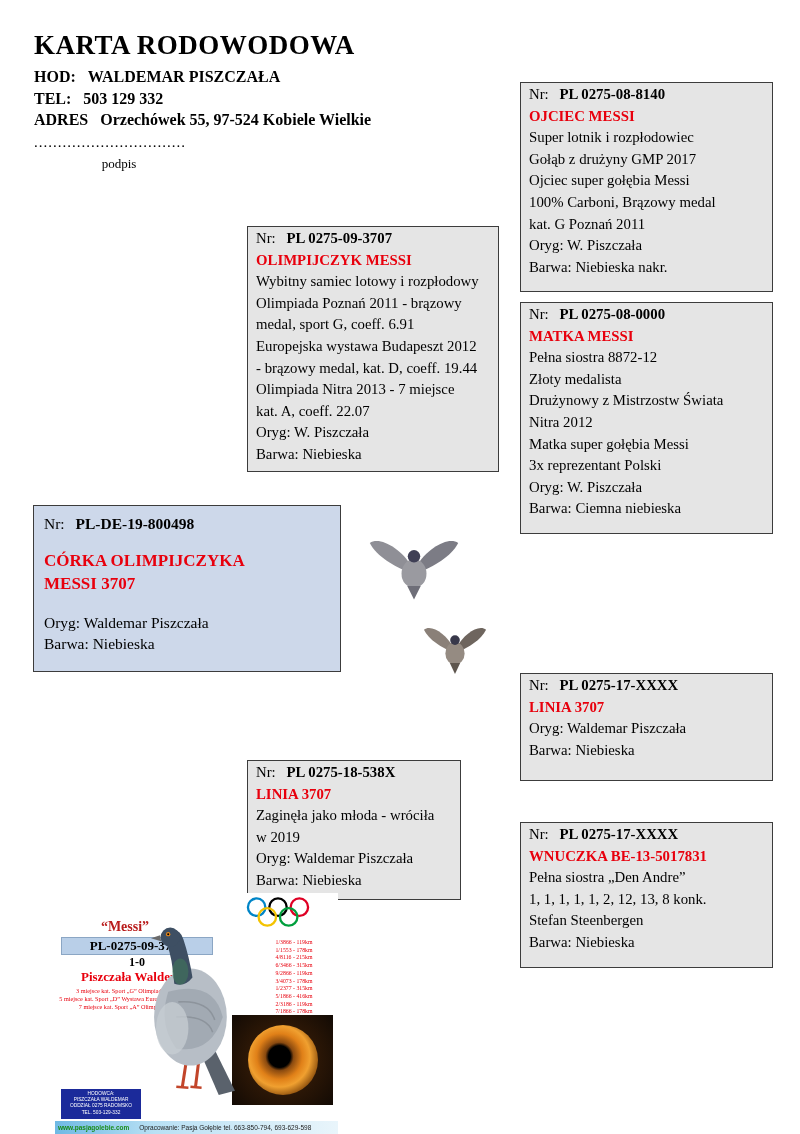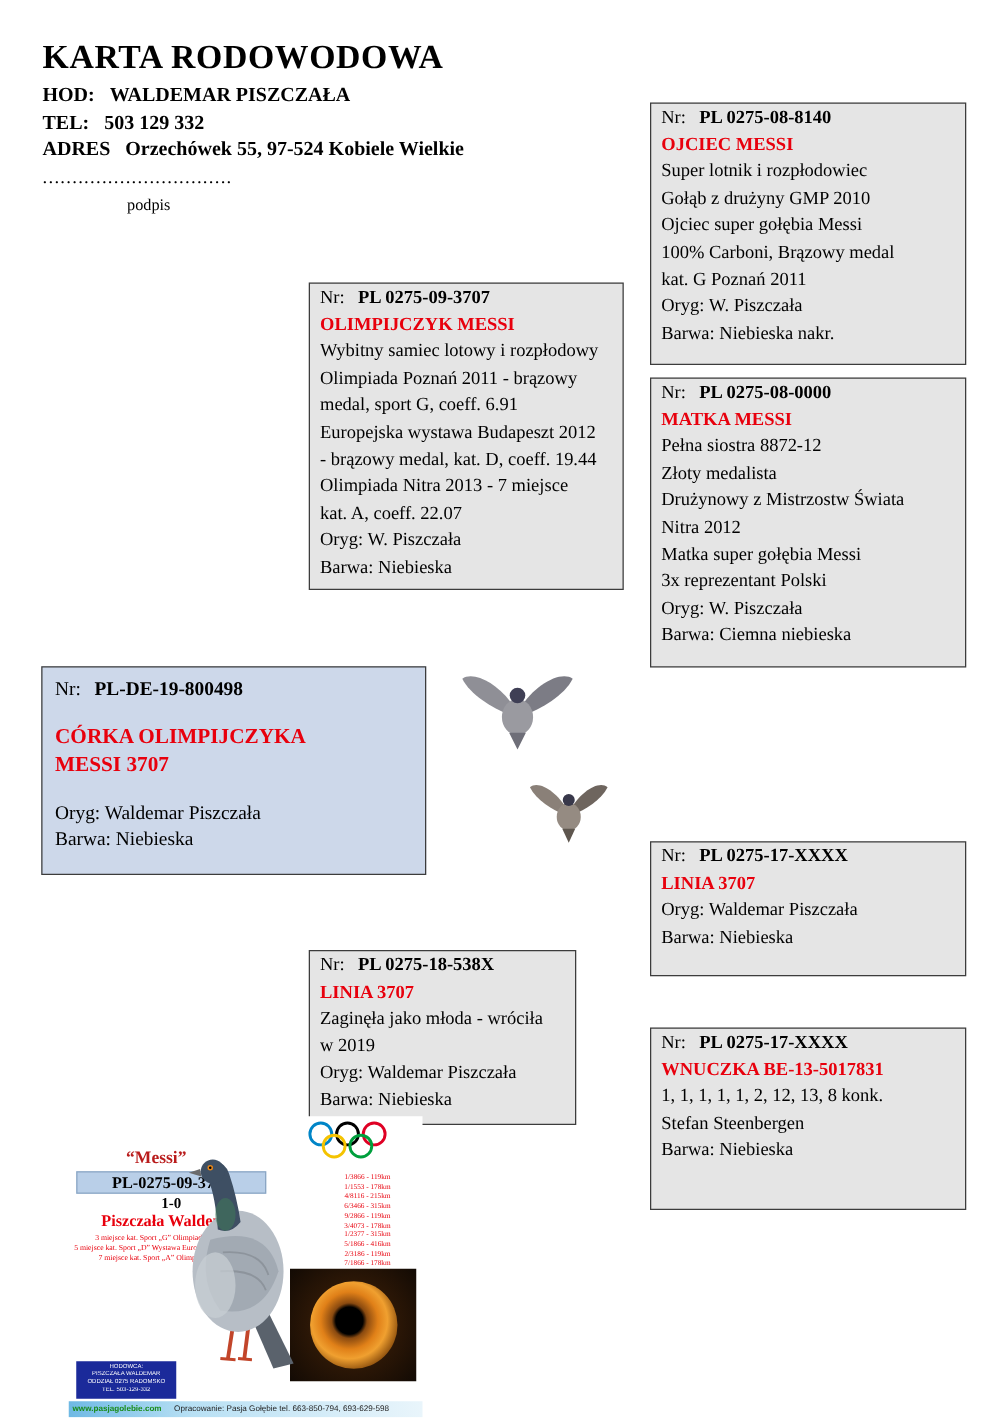--- a/index.html
+++ b/index.html
@@ -27,21 +27,21 @@
   .pbox .plines div { white-space:nowrap; }
 
   .box-gf-pat { left:520px; top:82px;  width:253px; min-height:210px; }
   .box-gm-pat { left:520px; top:302px; width:253px; min-height:232px; }
   .box-father { left:247px; top:226px; width:252px; min-height:246px; }
   .box-gf-mat { left:520px; top:673px; width:253px; min-height:108px; }
   .box-mother { left:247px; top:760px; width:214px; min-height:140px; }
   .box-gm-mat { left:520px; top:822px; width:253px; min-height:146px; }
 
   .box-subject { left:33px; top:505px; width:308px; min-height:167px;
-                 background:var(--main-box-bg); font-size:15.5px; padding:7px 10px;margin-top:28px; }
+                 background:var(--main-box-bg); font-size:15.5px; padding:7px 10px; }
   .box-subject .pname { font-size:17px; margin-top:14px; line-height:23px; }
   .box-subject .plines { margin-top:17px; }
 
   
   .fly1 { position:absolute; left:366px; top:530px; }
   .fly2 { position:absolute; left:418px; top:616px; }
 
   
   .card { position:absolute; left:55px; top:893px; width:283px; height:241px; background:#fff; }
   .card .rings { position:absolute; left:190px; top:0px; }
@@ -99,21 +99,21 @@
   <div class="sig-label">podpis</div>
 
   <div class="pbox box-gf-pat">
     <div class="nr-line">
       <span>Nr:</span>
       <span class="nr-val">PL 0275-08-8140</span>
     </div>
     <div class="pname">OJCIEC MESSI</div>
     <div class="plines">
         <div>Super lotnik i rozpłodowiec</div>
-        <div>Gołąb z drużyny GMP 2010</div>
+        <div>Gołąb z drużyny GMP 2017</div>
         <div>Ojciec super gołębia Messi</div>
         <div>100% Carboni, Brązowy medal</div>
         <div>kat. G Poznań 2011</div>
         <div>Oryg: W. Piszczała</div>
         <div>Barwa: Niebieska nakr.</div>
       </div>
   </div>
 
   <div class="pbox box-gm-pat">
     <div class="nr-line">
@@ -206,20 +206,21 @@
       </div>
   </div>
 
   <div class="pbox box-gm-mat">
     <div class="nr-line">
       <span>Nr:</span>
       <span class="nr-val">PL 0275-17-XXXX</span>
     </div>
     <div class="pname">WNUCZKA BE-13-5017831</div>
     <div class="plines">
+        <div>Pełna siostra „Den Andre”</div>
         <div>1, 1, 1, 1, 1, 2, 12, 13, 8 konk.</div>
         <div>Stefan Steenbergen</div>
         <div>Barwa: Niebieska</div>
       </div>
   </div>
 
   <div class="card">
     <svg class="rings" width="66" height="40" viewBox="0 0 68 36">
       <circle cx="12" cy="12" r="9" fill="none" stroke="#0085C7" stroke-width="2.4"></circle>
       <circle cx="34" cy="12" r="9" fill="none" stroke="#000000" stroke-width="2.4"></circle>

